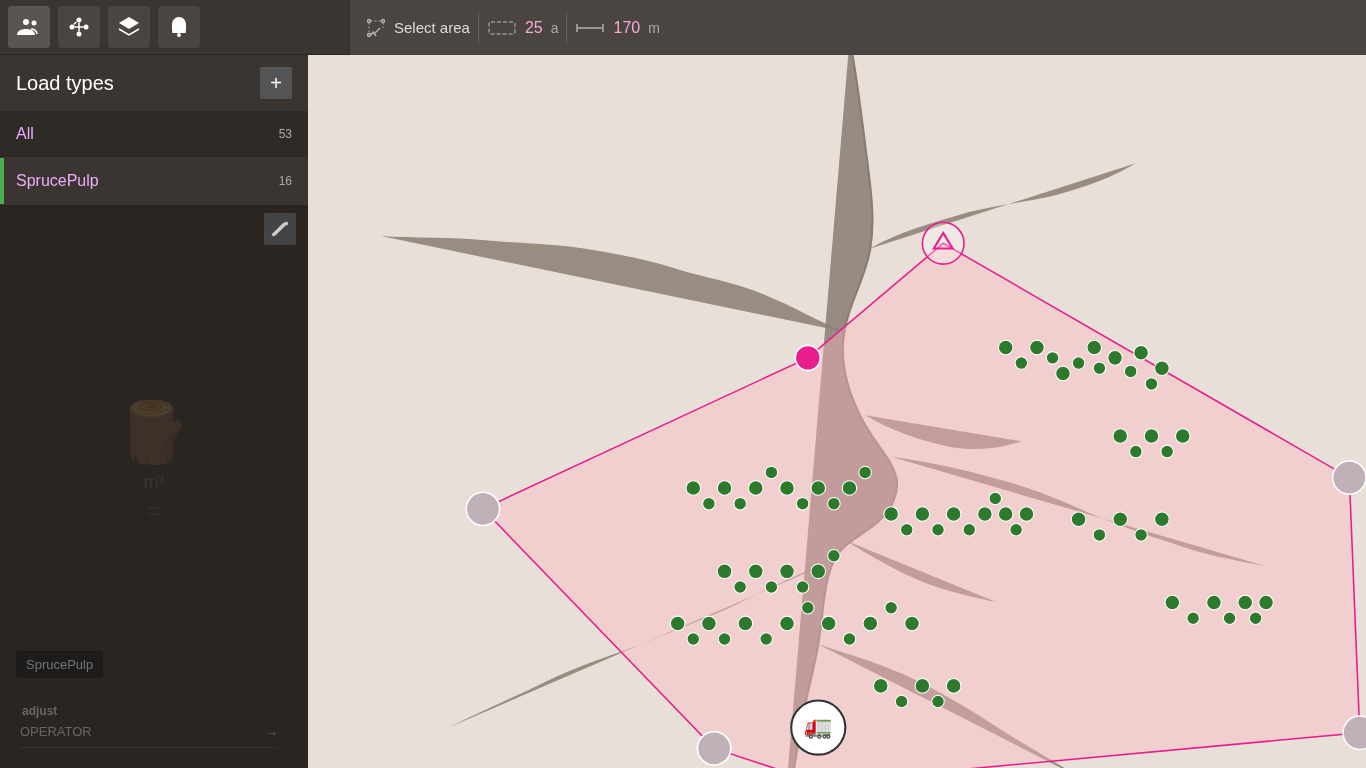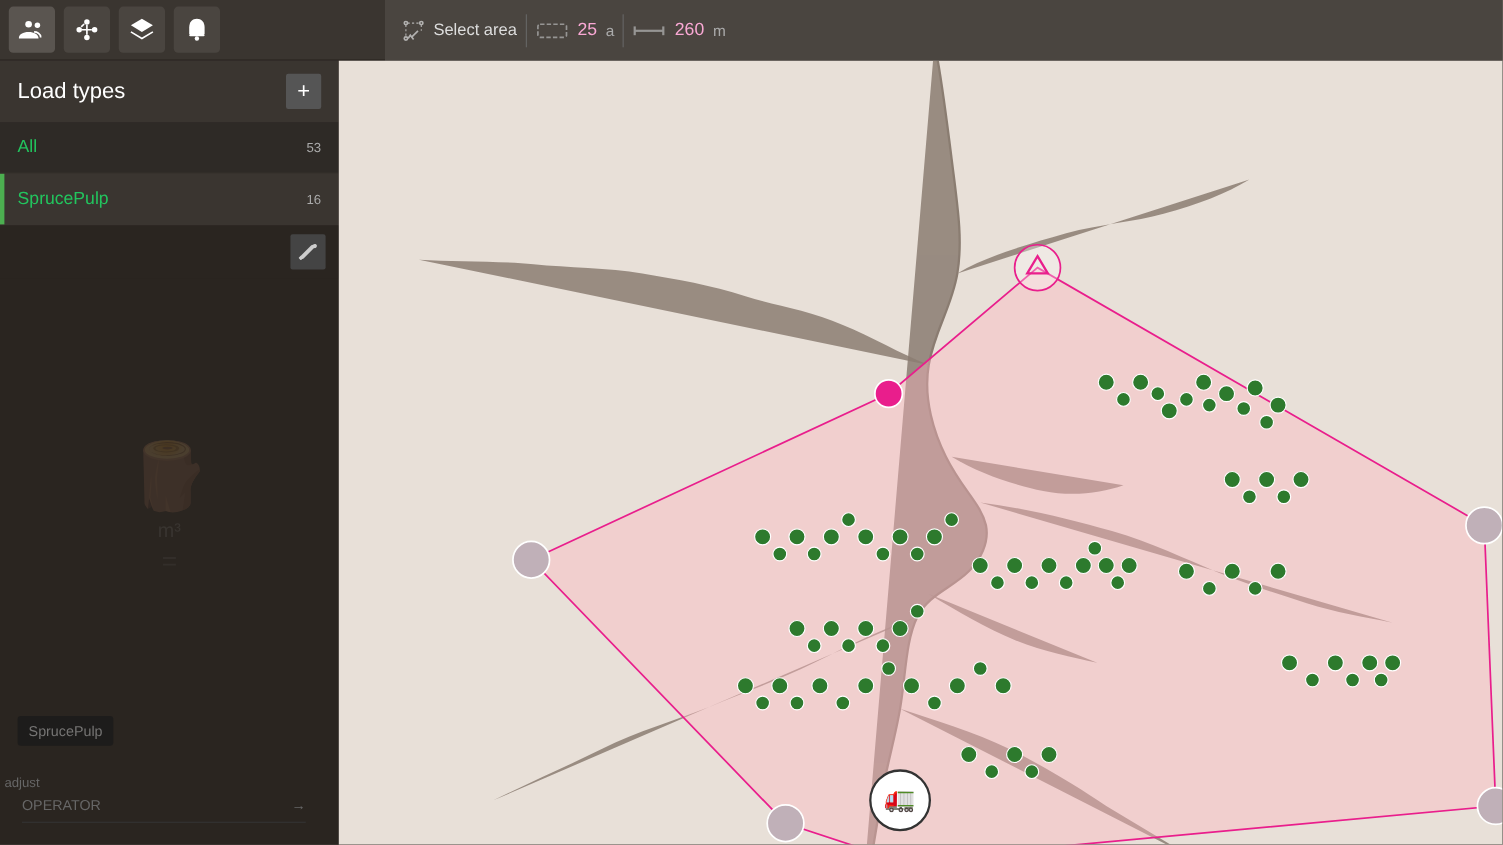--- a/index.html
+++ b/index.html
@@ -120,21 +120,21 @@
     }
     .load-type-item.active::before {
       content: '';
       position: absolute;
       left: 0; top: 0; bottom: 0;
       width: 4px;
       background: #4caf50;
     }
     .load-type-name {
       font-size: 16px;
-      color: #22c55e;
+      color: #f0abfc;
     }
     .load-type-count {
       font-size: 12px;
       color: #aaa;
     }
 
     
     .sidebar-bottom {
       flex: 1;
       background: #2a2520;
@@ -282,21 +282,21 @@
       <span class="toolbar-value">25</span>
       <span class="toolbar-unit">a</span>
     </div>
     <div class="toolbar-divider"></div>
     <div class="toolbar-item">
       <svg width="30" height="16" viewBox="0 0 30 16">
         <line x1="2" y1="8" x2="28" y2="8" stroke="#aaa" stroke-width="2"></line>
         <line x1="2" y1="4" x2="2" y2="12" stroke="#aaa" stroke-width="2"></line>
         <line x1="28" y1="4" x2="28" y2="12" stroke="#aaa" stroke-width="2"></line>
       </svg>
-      <span class="toolbar-value">260</span>
+      <span class="toolbar-value">170</span>
       <span class="toolbar-unit">m</span>
     </div>
   </div>
 </div>
 
 <div class="main-content">
 
   <div class="sidebar">
     <div class="sidebar-header">
       <span class="sidebar-title">Load types</span>
@@ -327,21 +327,21 @@
       <div class="sidebar-watermark">
         <div class="watermark-icon">🪵</div>
         <div class="watermark-text">m³</div>
         <div style="color:#666;font-size:24px;margin-top:4px">=</div>
       </div>
 
       <div style="position:absolute;bottom:90px;left:16px;right:16px;">
         <div style="background:#1a1a1a;color:#888;font-size:13px;padding:6px 10px;border-radius:3px;opacity:0.8;display:inline-block;">SprucePulp</div>
       </div>
 
-      <div style="position:absolute;bottom:50px;left:4px;right:16px;">
+      <div style="position:absolute;bottom:50px;left:22px;right:16px;font-weight:bold;">
         <div style="color:#666;font-size:12px;">adjust</div>
       </div>
 
       <div style="position:absolute;bottom:20px;left:0;right:10px;padding:0 20px;">
         <div style="display:flex;justify-content:space-between;color:#666;font-size:13px;border-bottom:1px solid #333;padding-bottom:8px;">
           <span>OPERATOR</span>
           <span>→</span>
         </div>
       </div>
     </div>

